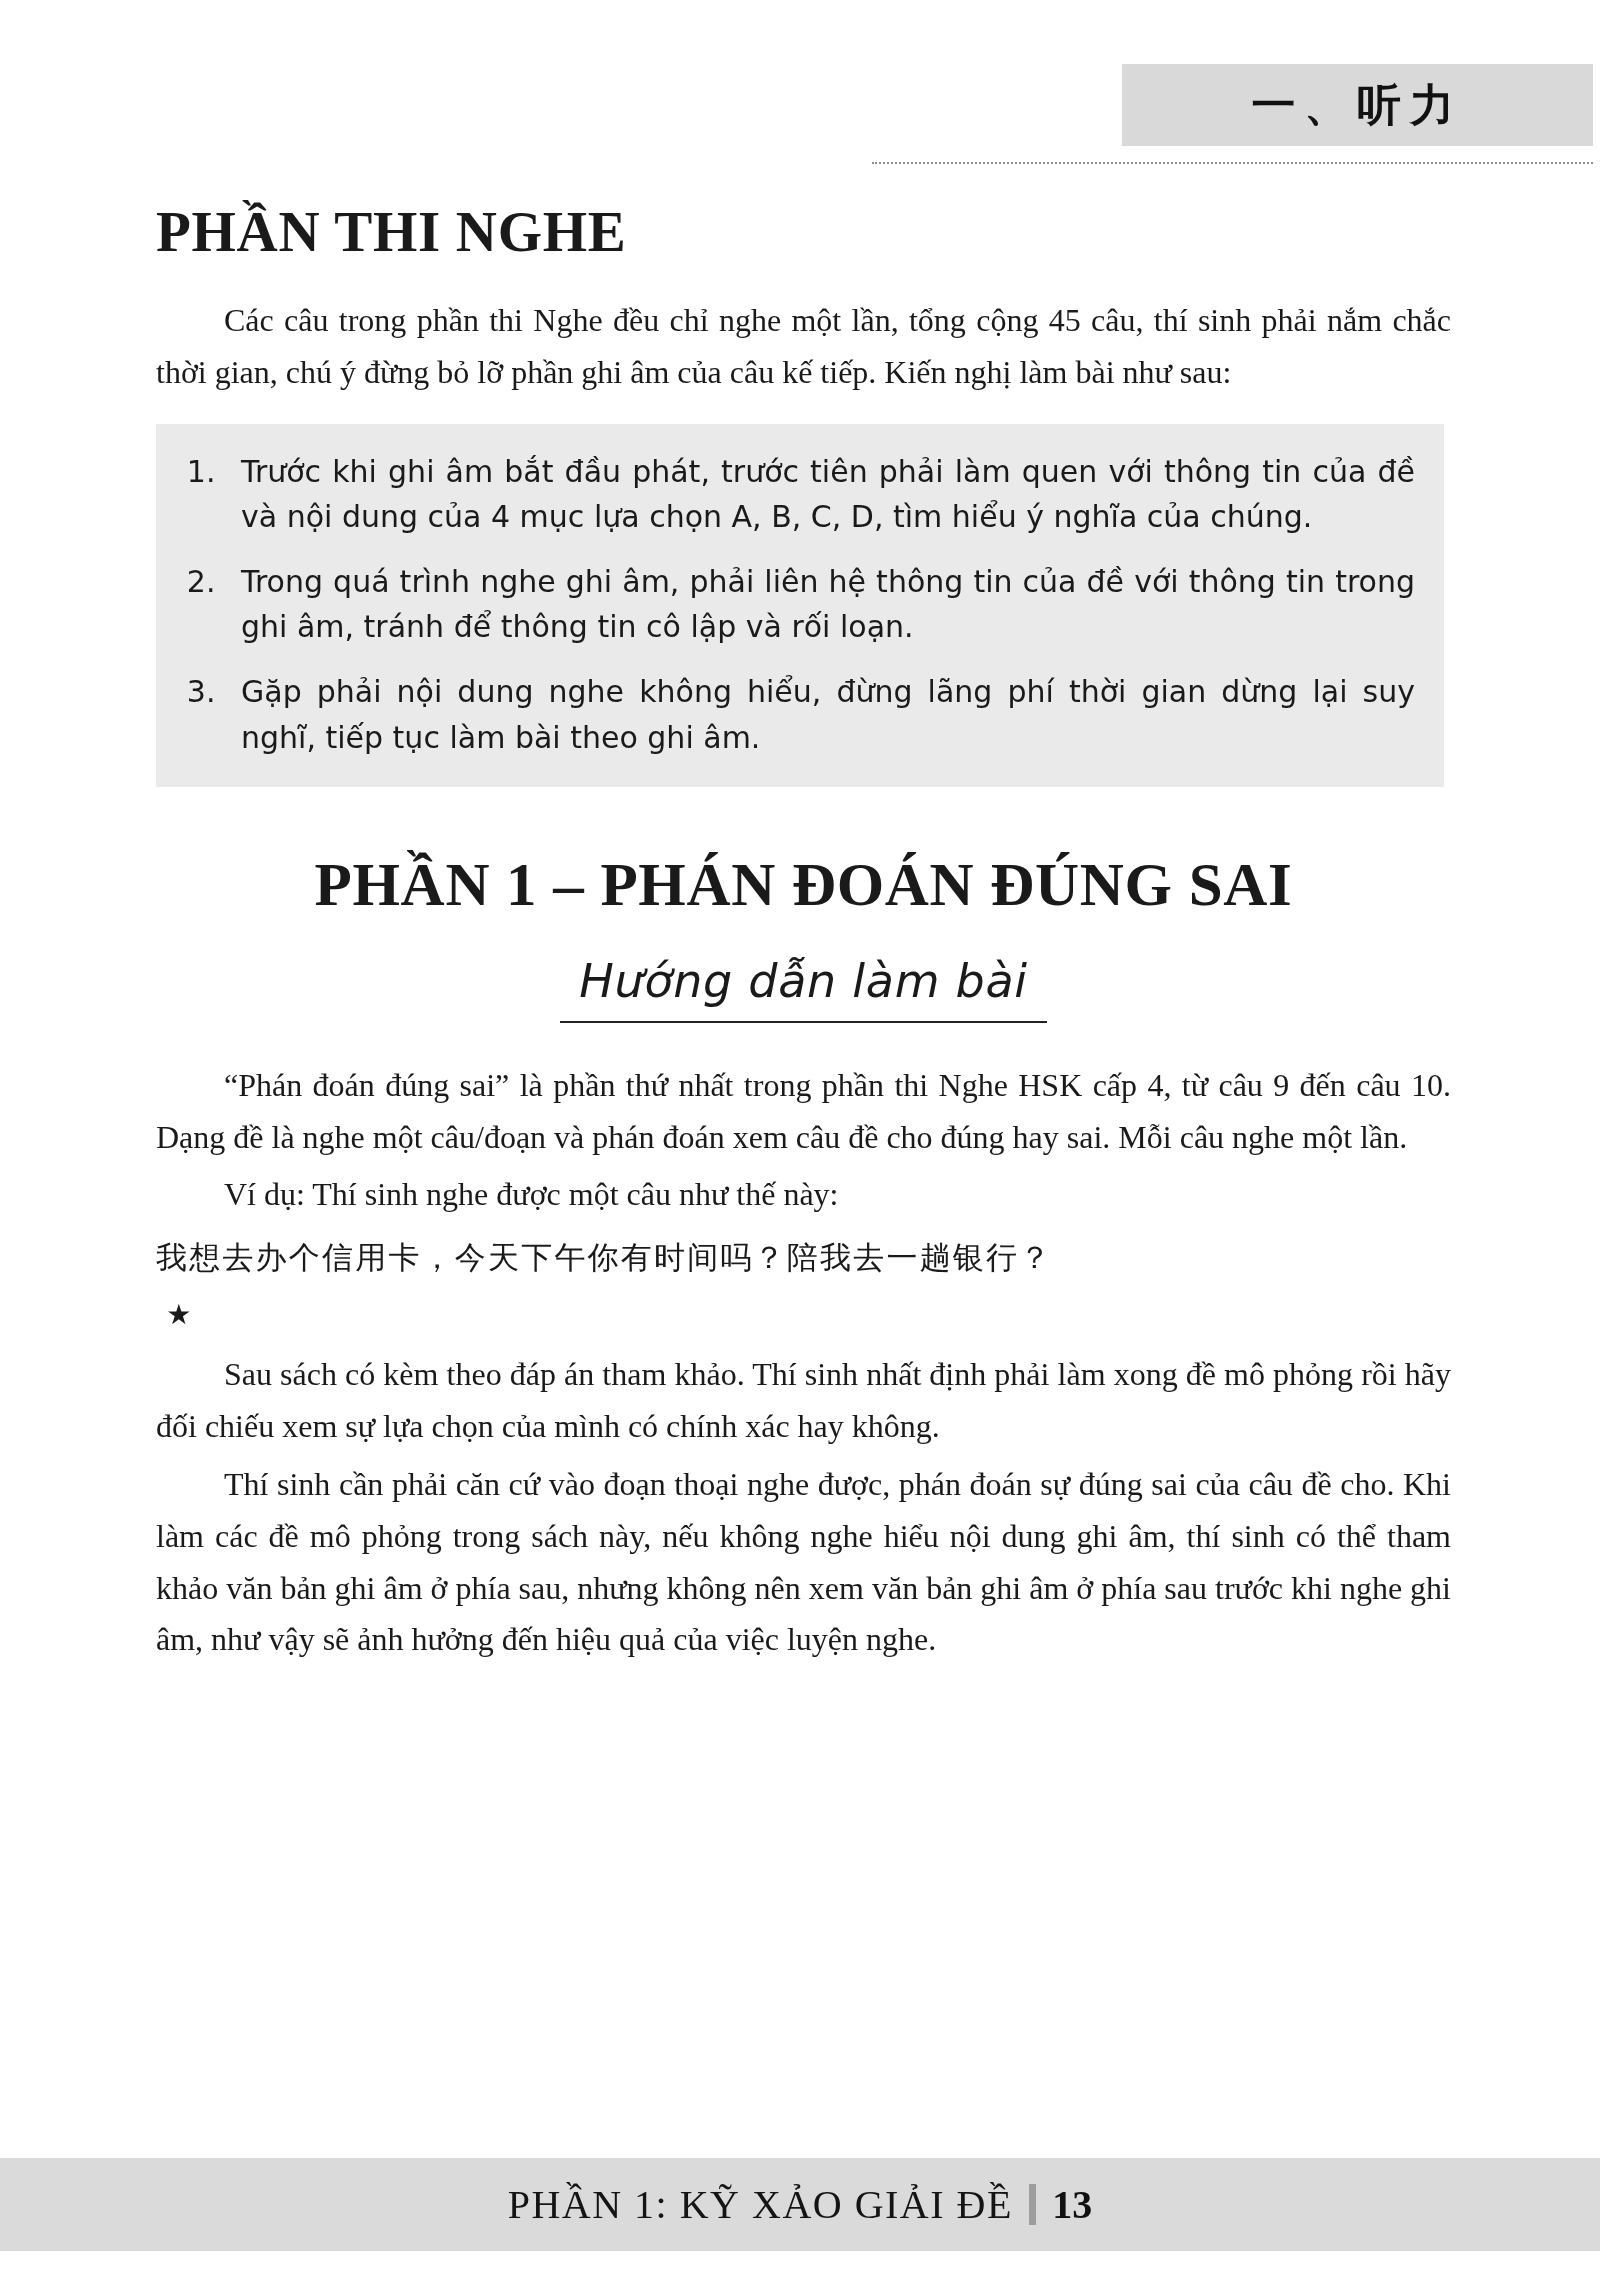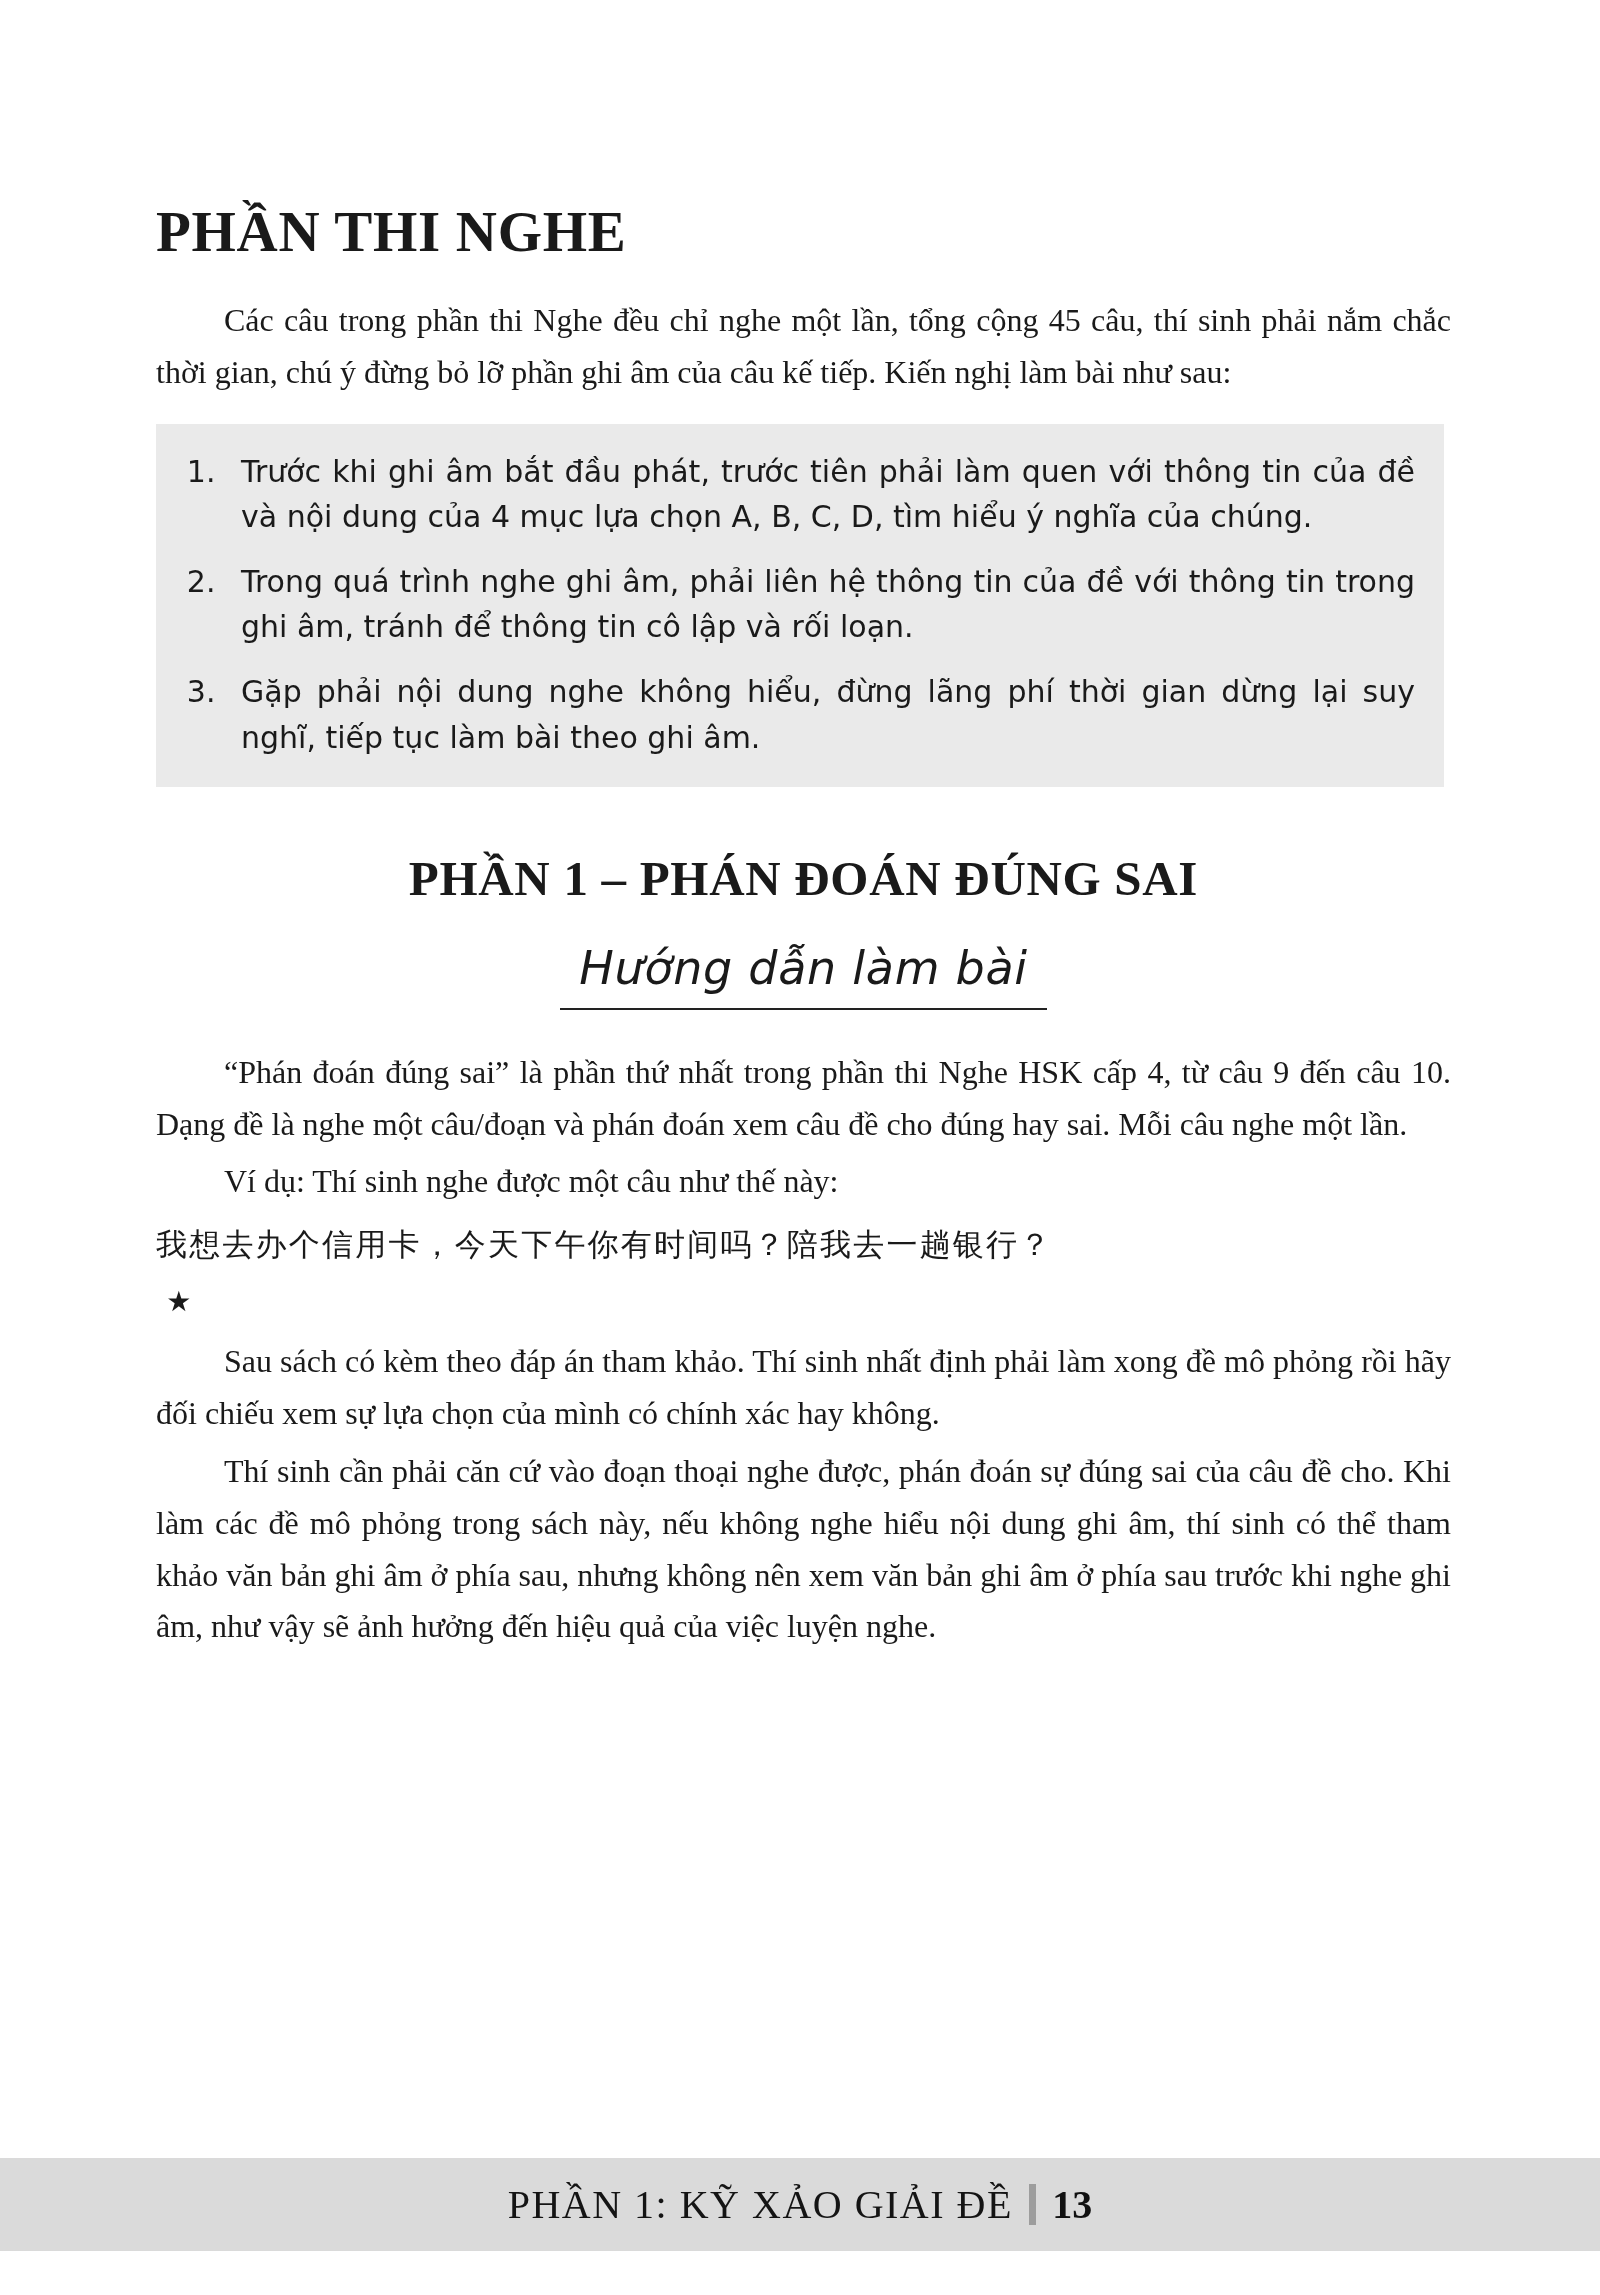--- a/index.html
+++ b/index.html
@@ -103,21 +103,21 @@
   }
   .tip-text {
     flex: 1;
     text-align: justify;
   }
 
   
   h2.part-title {
     font-family: "Liberation Serif", serif;
     font-weight: bold;
-    font-size: 49px;
+    font-size: 61px;
     text-align: center;
     margin: 63px 0 34px 0;
     letter-spacing: 0.7px;
   }
 
   .guide-wrap {
     text-align: center;
     margin-bottom: 37px;
   }
   .guide-title {
@@ -180,20 +180,26 @@
     font-weight: bold;
     font-size: 40px;
     color: #111;
   }
 </style>
 </head>
 <body>
 
 <div class="page">
 
+  <div class="header-band">
+    <div class="header-rule"></div>
+    <div class="header-box">
+      <span class="header-box-text">一、听力</span>
+    </div>
+  </div>
 
   <div class="content">
 
     <h1 class="main-title">PHẦN THI NGHE</h1>
 
     <p class="body-text">Các câu trong phần thi Nghe đều chỉ nghe một lần, tổng cộng 45 câu, thí sinh phải nắm chắc thời gian, chú ý đừng bỏ lỡ phần ghi âm của câu kế tiếp. Kiến nghị làm bài như sau:</p>
 
     <div class="tips-box">
       <div class="tip">
         <span class="tip-num">1.</span>

